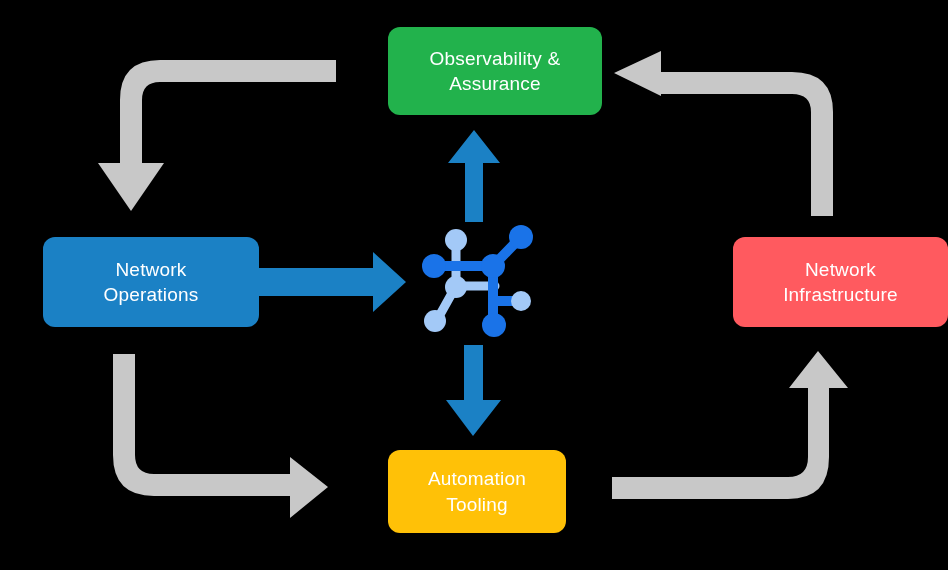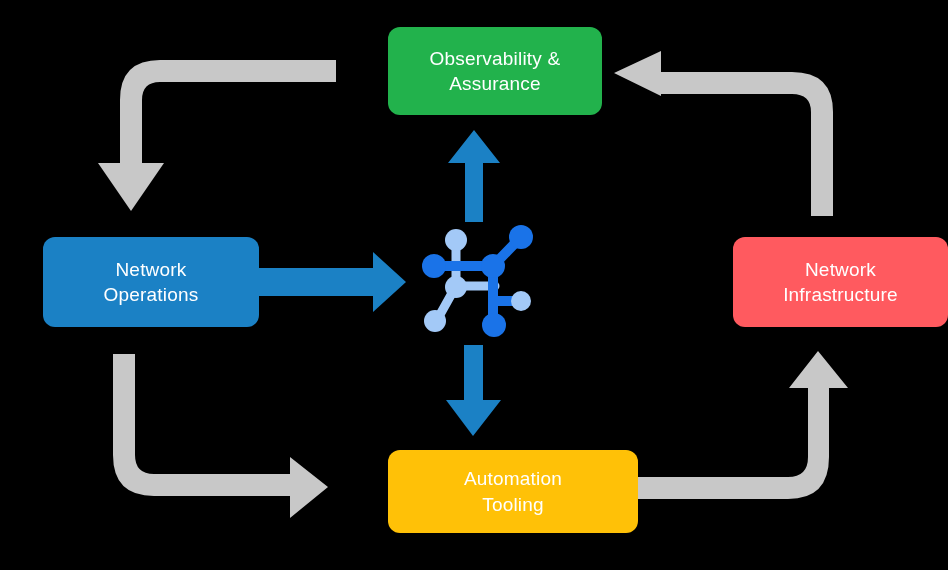--- a/index.html
+++ b/index.html
@@ -50,21 +50,21 @@
   }
   #box-network-operations {
     left: 22px; top: 237px; width: 216px; height: 90px;
     background: #1B81C5;
   }
   #box-network-infrastructure {
     left: 712px; top: 237px; width: 215px; height: 90px;
     background: #FF5A5F;
   }
   #box-automation-tooling {
-    left: 367px; top: 450px; width: 250px; height: 83px;
+    left: 367px; top: 450px; width: 178px; height: 83px;
     background: #FFC107;
   }
 </style>
 </head>
 <body>
 
 <div id="canvas">
 
   <svg id="diagram-svg" viewBox="0 0 948 570" xmlns="http://www.w3.org/2000/svg">
 

